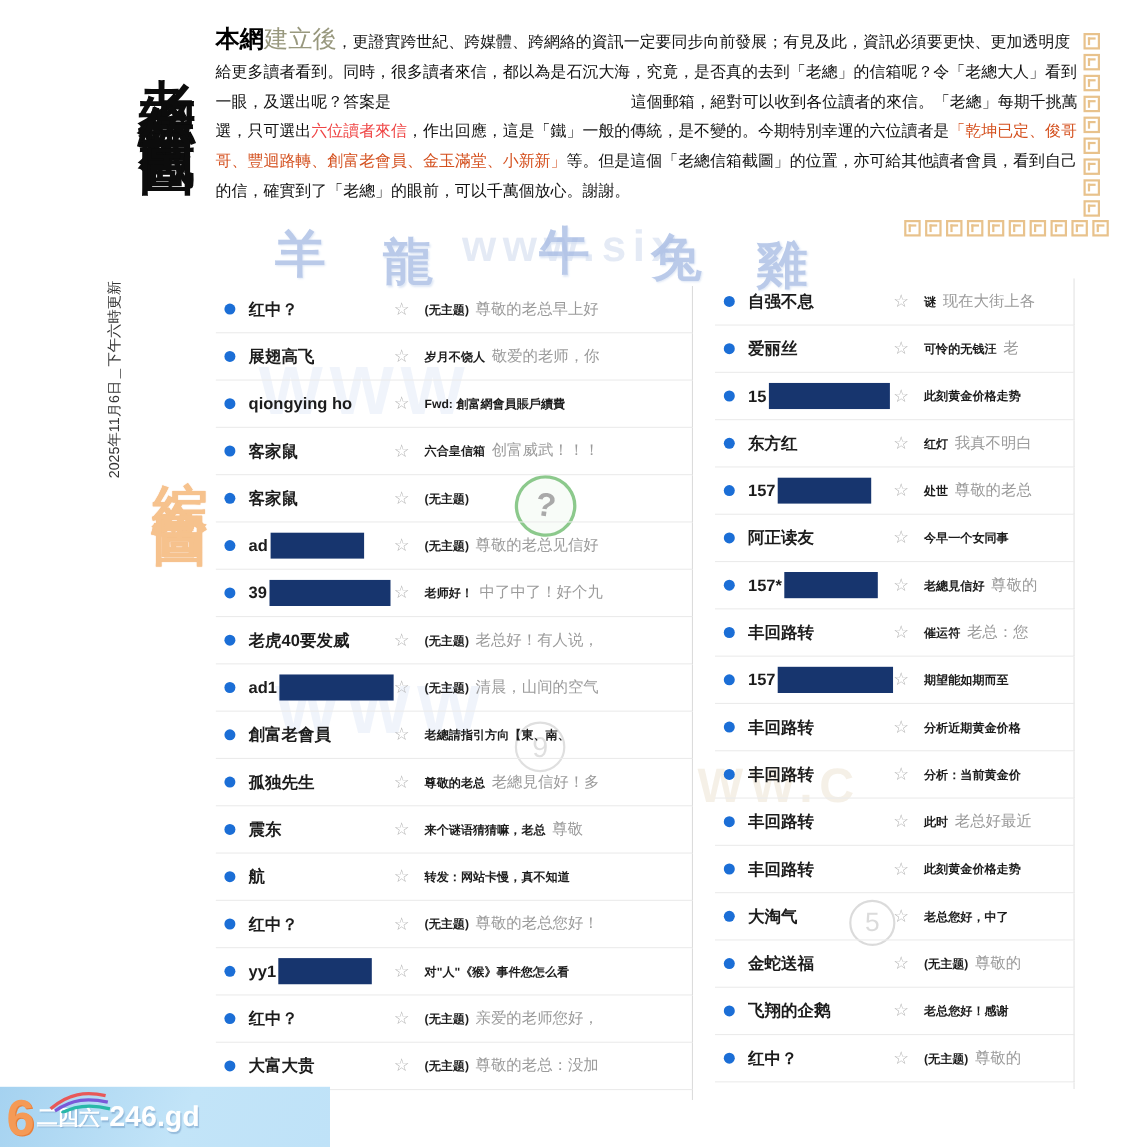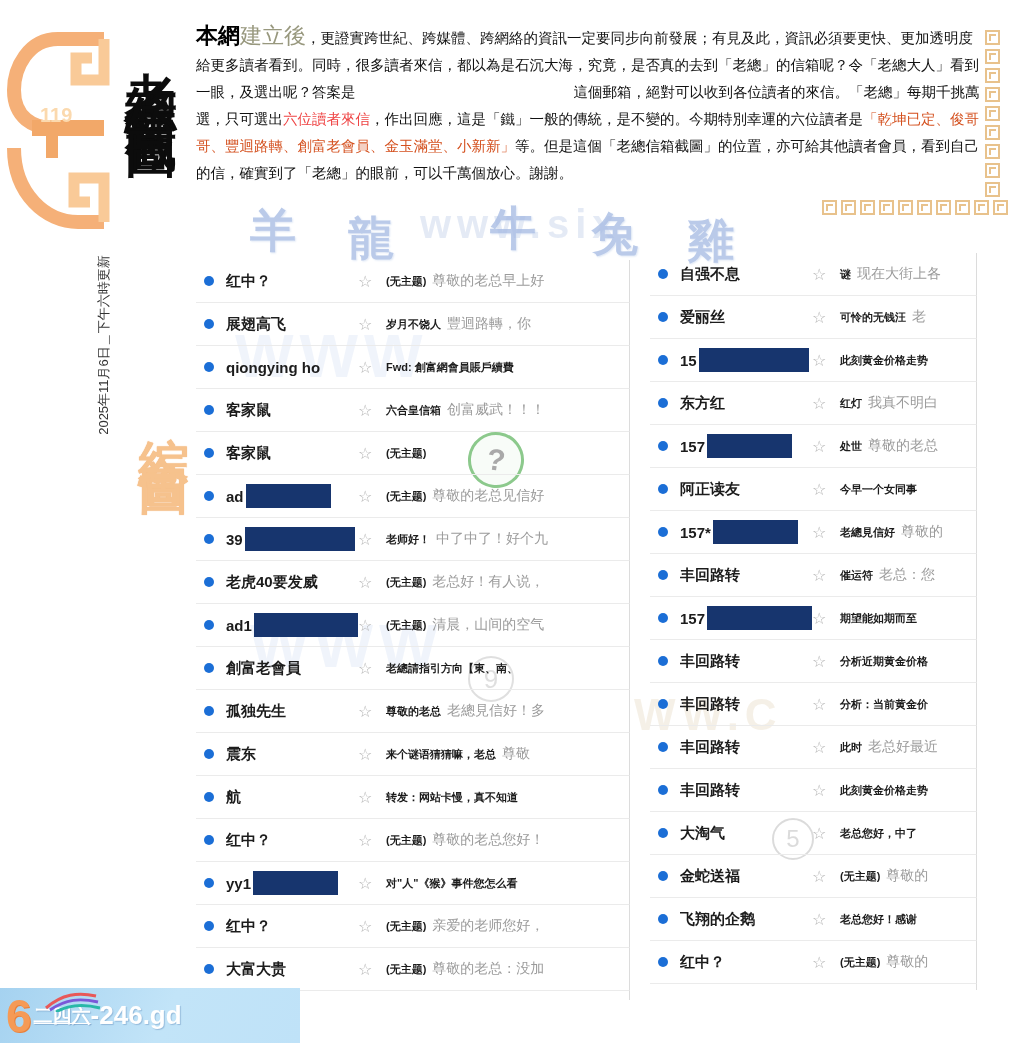--- a/index.html
+++ b/index.html
@@ -68,34 +68,20 @@
   .site-name{font-family:"Liberation Serif",serif;font-weight:900;font-size:19px;color:#fff;
              text-shadow:1px 1px 1px rgba(120,160,200,.6);text-decoration:underline;}
   .site-domain{font-weight:900;font-size:26px;color:#fff;
              text-shadow:1px 1px 1px rgba(120,160,200,.6);}
 </style>
 </head>
 <body>
 
 <div class="page">
 
-  <div class="ornament">
-    <svg width="118" height="205" viewBox="0 0 118 205">
-      <g fill="none" stroke-linecap="butt">
-        <path d="M 98 13 H 52 C 22 13 8 42 8 64 C 8 92 28 102 46 102" stroke="#f5b078" stroke-width="14"></path>
-        <path d="M 98 13 V 54 H 70 V 32 H 86" stroke="#f9c globally"></path>
-        <path d="M 98 13 V 54 H 70 V 32 H 86" stroke="#f9ca98" stroke-width="11"></path>
-        <path d="M 8 122 C 8 168 40 196 72 196 H 98" stroke="#f5b078" stroke-width="14"></path>
-        <path d="M 98 196 V 152 H 68 V 176 H 84" stroke="#f9ca98" stroke-width="11"></path>
-        <path d="M 26 102 H 98" stroke="#f2a869" stroke-width="16"></path>
-        <path d="M 46 102 V 132" stroke="#f2a869" stroke-width="12"></path>
-      </g>
-      <text x="34" y="96" font-size="20" font-weight="bold" fill="#fbd9ae" font-family="Liberation Sans, sans-serif">119</text>
-    </svg>
-  </div>
 
   <div class="v-title">老總信箱截圖</div>
   <div class="v-subtitle">綜合圖</div>
   <div class="v-date">2025年11月6日＿下午六時更新</div>
 
   <div class="intro">
     <span class="lead-bold">本網</span><span class="lead-light">建立後</span><span>，更證實跨世紀、跨媒體、跨網絡的資訊一定要同步向前發展；有見及此，資訊必須要更快、更加透明度給更多讀者看到。同時，很多讀者來信，都以為是石沉大海，究竟，是否真的去到「老總」的信箱呢？令「老總大人」看到一眼，及選出呢？答案是</span><span class="gap"></span><span>這個郵箱，絕對可以收到各位讀者的來信。「老總」每期千挑萬選，只可選出</span><span class="mag">六位讀者來信</span><span>，作出回應，這是「鐵」一般的傳統，是不變的。今期特別幸運的六位讀者是</span><span class="orr">「乾坤已定、俊哥哥、豐迴路轉、創富老會員、金玉滿堂、小新新」</span><span>等。但是這個「老總信箱截圖」的位置，亦可給其他讀者會員，看到自己的信，確實到了「老總」的眼前，可以千萬個放心。謝謝。</span>
   </div>
 
   <div id="meander">
@@ -141,21 +127,21 @@
     <span class="sender">红中？</span>
     <span class="star">☆</span>
     <span class="subject">(无主题)</span>
     <span class="preview">尊敬的老总早上好</span>
   </div>
       <div class="mail-row">
     <span class="dot"></span>
     <span class="sender">展翅高飞</span>
     <span class="star">☆</span>
     <span class="subject">岁月不饶人</span>
-    <span class="preview">豐迴路轉，你</span>
+    <span class="preview">敬爱的老师，你</span>
   </div>
       <div class="mail-row">
     <span class="dot"></span>
     <span class="sender">qiongying ho</span>
     <span class="star">☆</span>
     <span class="subject">Fwd: 創富網會員賬戶續費</span>
     <span class="preview"></span>
   </div>
       <div class="mail-row">
     <span class="dot"></span>

